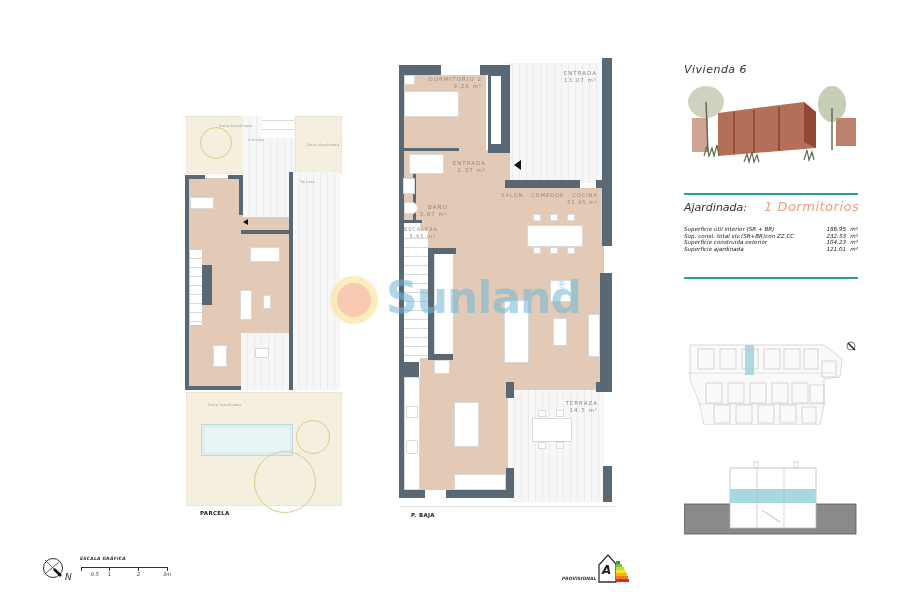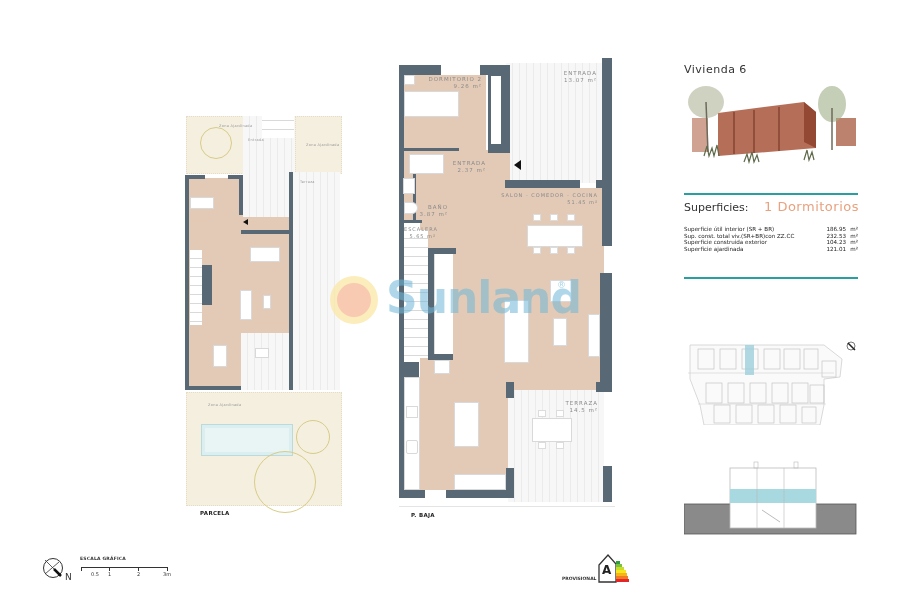--- a/index.html
+++ b/index.html
@@ -1,17 +1,17 @@
 <!DOCTYPE html>
 <html><head>
 <meta charset="utf-8">
 <style>
   html,body{margin:0;padding:0;}
   body{width:900px;height:600px;background:#ffffff;position:relative;overflow:hidden;font-family:"DejaVu Sans",sans-serif;color:#333;}
-  .abs{position:absolute;}
+  .abs{position:absolute;font-style:italic;}
   .wall{position:absolute;background:#586874;}
   .floor{position:absolute;background:#e3cab6;}
   .deck{position:absolute;background:repeating-linear-gradient(90deg,#f7f7f7 0,#f7f7f7 6px,#ebebeb 6px,#ebebeb 7px);}
   .garden{position:absolute;background:#f5efe0;border:1px dotted #e4dcc4;}
   .furn{position:absolute;background:#ffffff;border:1px solid #d9d9d9;box-sizing:border-box;}
   .chair{position:absolute;background:#fff;border:1px solid #dcdcdc;box-sizing:border-box;width:8px;height:7px;}
   .room-label{position:absolute;font-size:5.5px;color:#8a8a8a;letter-spacing:1px;line-height:7px;text-align:right;}
   .room-label.tiny{font-size:3.5px;letter-spacing:0.3px;line-height:4px;text-align:left;color:#9a9a9a;}
   .plan-caption{position:absolute;font-size:5.5px;font-weight:bold;color:#222;letter-spacing:0.3px;}
   .circle{position:absolute;border-radius:50%;border:1px solid #d8cc86;box-sizing:border-box;}
@@ -186,21 +186,21 @@
       <line x1="95" y1="27" x2="95" y2="71" stroke="#6e2f1e" stroke-width="1"></line>
       <ellipse cx="22" cy="22" rx="18" ry="16" fill="#a8ad8e" opacity="0.55"></ellipse>
       <line x1="22" y1="22" x2="24" y2="72" stroke="#6e6a5a" stroke-width="1.5"></line>
       <ellipse cx="148" cy="24" rx="14" ry="18" fill="#9fae86" opacity="0.6"></ellipse>
       <line x1="148" y1="28" x2="148" y2="70" stroke="#6e6a5a" stroke-width="1.5"></line>
       <path d="M20,76 l3,-10 l2,10 l3,-8 l2,8 l3,-11 l2,11 M60,82 l3,-8 l2,8 l3,-10 l2,10 l3,-7 l2,7 M120,80 l3,-10 l2,10 l3,-8 l2,8" stroke="#5e6a4a" stroke-width="1.2" fill="none"></path>
     </svg>
   </div>
 
   <div class="teal-line" style="left:684px;top:193px;width:174px;"></div>
-  <div class="abs" style="left:684px;top:201px;font-size:11px;color:#333;">Superficies:</div>
+  <div class="abs" style="left:684px;top:201px;font-size:11px;color:#333;">Ajardinada:</div>
   <div class="abs" style="left:764px;top:199px;font-size:13px;color:#e9a17e;letter-spacing:0.5px;">1 Dormitorios</div>
 
   <div class="abs" style="left:684px;top:226px;width:174px;font-size:5.6px;line-height:6.6px;color:#222;">
     <div style="display:flex;">
       <span style="flex:1;">Superficie útil interior (SR + BR)</span>
       <span style="width:30px;text-align:right;">186.95</span>
       <span style="width:12px;text-align:right;">m²</span>
     </div>
     <div style="display:flex;">
       <span style="flex:1;">Sup. const. total viv.(SR+BR)con ZZ.CC</span>

